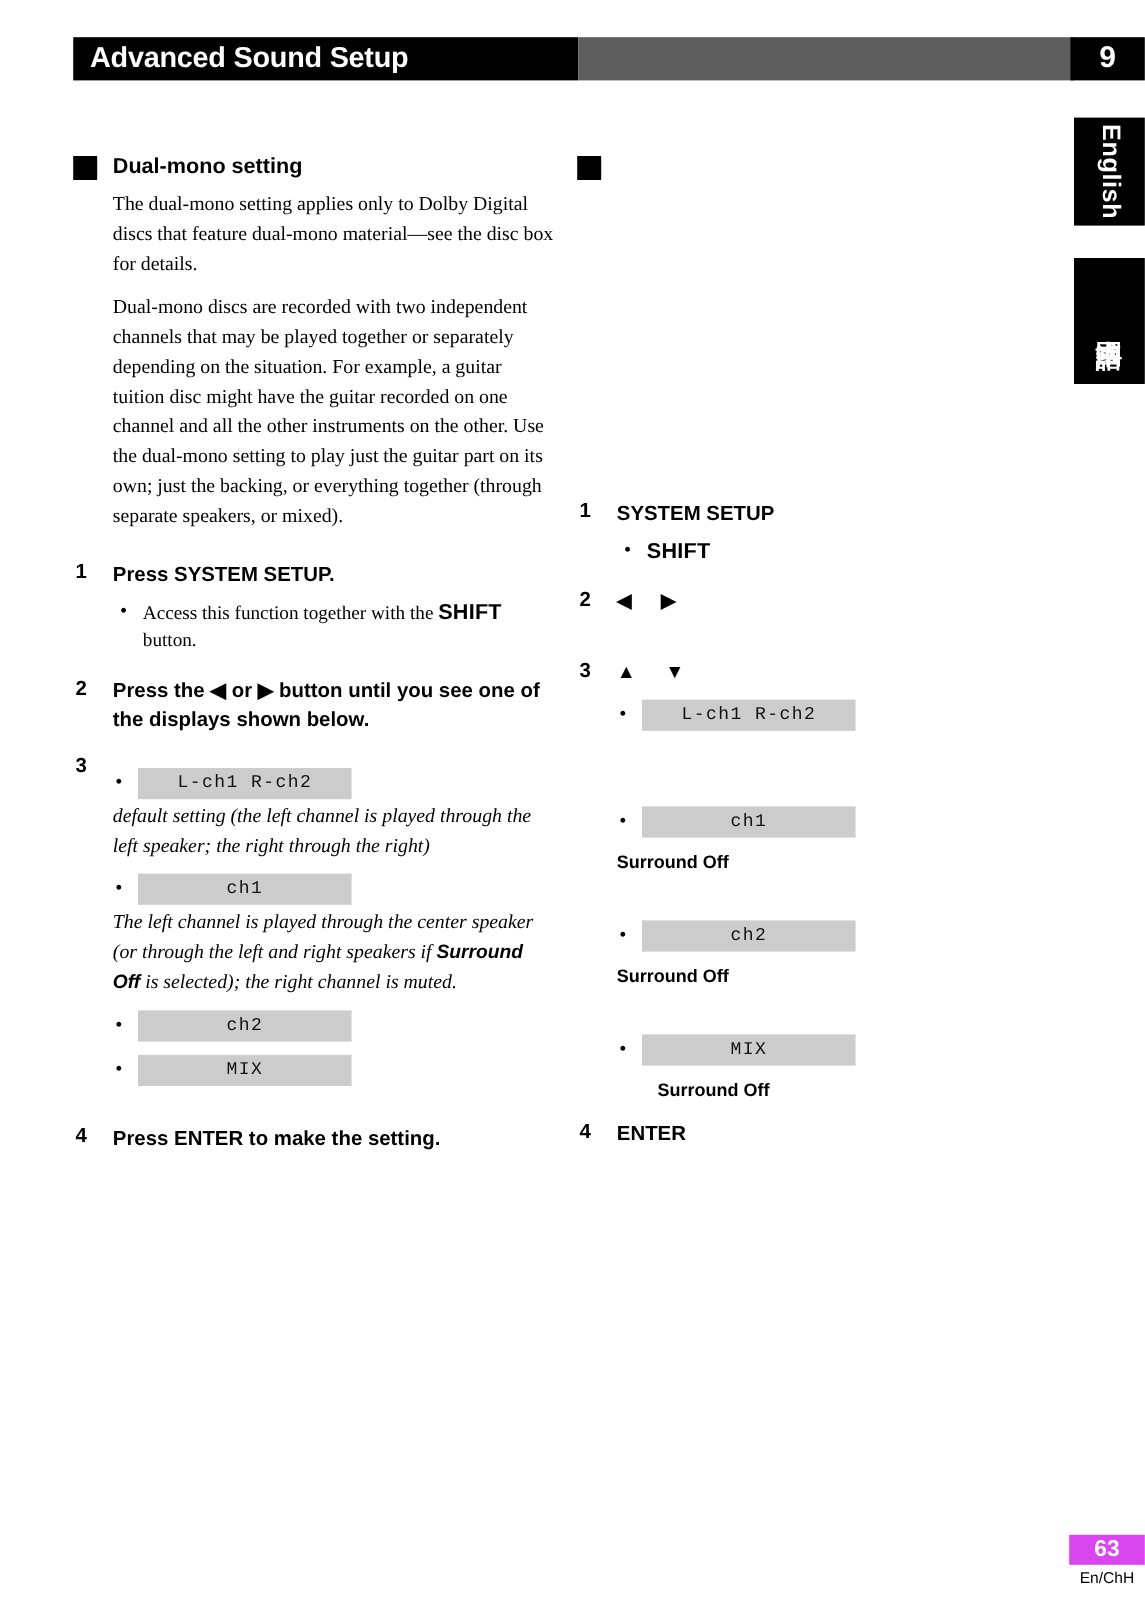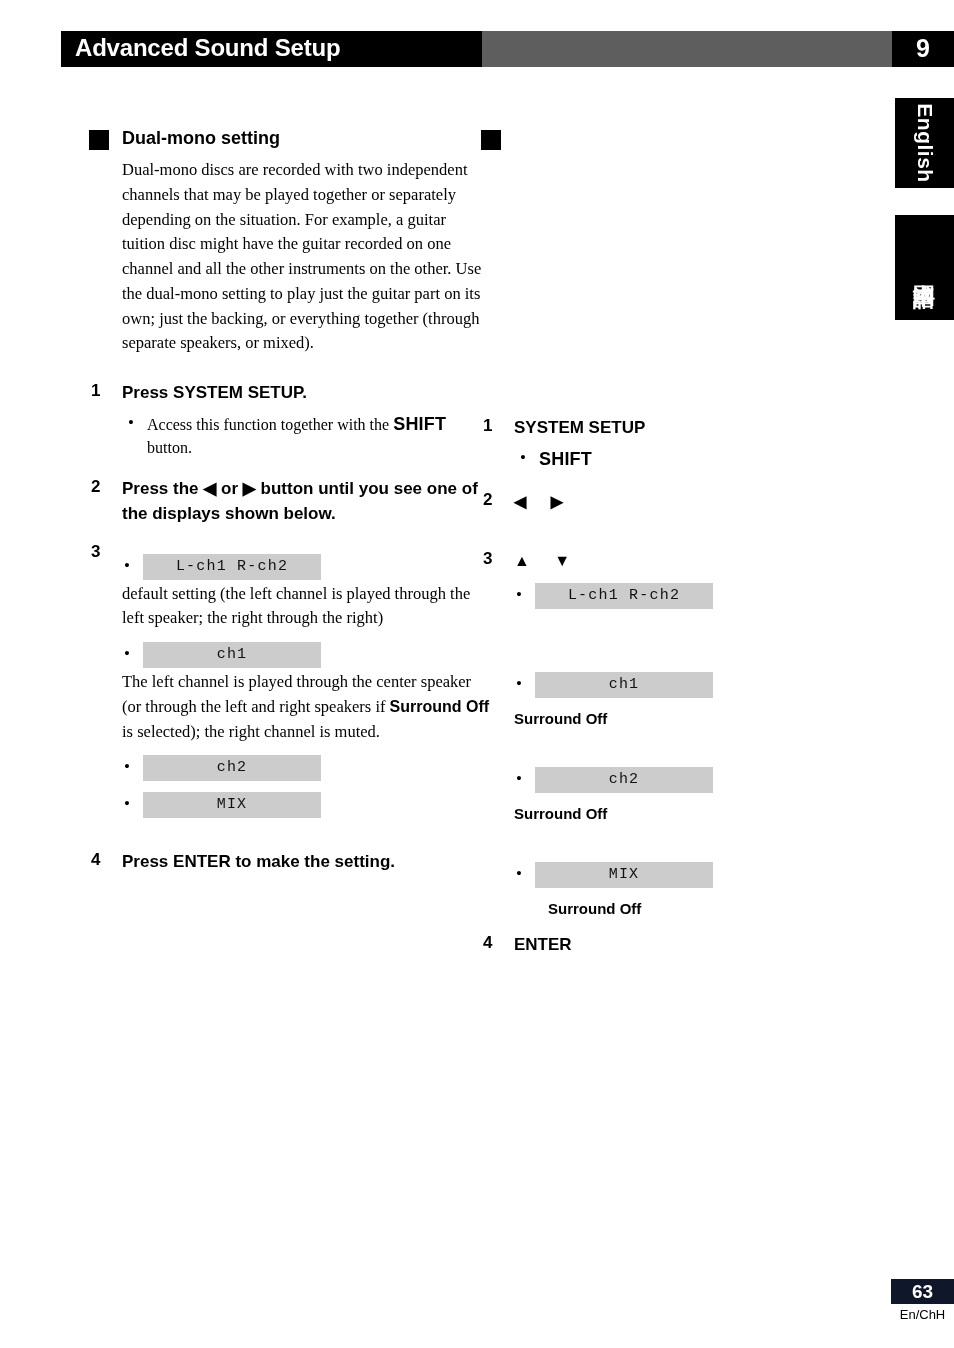--- a/index.html
+++ b/index.html
@@ -99,21 +99,21 @@
     font-size: 22px;
     letter-spacing: 1px;
     line-height: 1.05;
   }
 
   
   .col {
     position: absolute;
     top: 128px;
   }
-  .col-left  { left: 61px;  width: 402px; margin-left: 28px; }
+  .col-left  { left: 61px;  width: 402px; }
   .col-right { left: 481px; width: 402px; }
 
   
   .sec-head {
     position: relative;
     display: flex;
     align-items: flex-start;
     margin-bottom: 8px;
   }
   .sq {
@@ -215,20 +215,21 @@
   .col-left .disp-box  { width: 178px; }
   .col-right .disp-row { padding-left: 54px; }
   .col-right .disp-box { width: 178px; }
 
   
   .disp-desc {
     margin: 1px 0 0 33px;
     font-family: "Liberation Serif", serif;
     font-size: 16.5px;
     line-height: 1.50;
+    font-style: italic;
   }
   .disp-desc b {
     font-family: "Liberation Sans", sans-serif;
     font-weight: bold;
     font-size: 16px;
   }
 
   
   .so-label {
     font-family: "Liberation Sans", sans-serif;
@@ -252,21 +253,21 @@
 
   
   .footer {
     position: absolute;
     left: 891px;
     top: 1279px;
     width: 63px;
     text-align: center;
   }
   .page-box {
-    background: #0f172a;
+    background: #d946ef;
     color: #ffffff;
     font-family: "Liberation Sans", sans-serif;
     font-weight: bold;
     font-size: 19px;
     height: 25px;
     line-height: 25px;
   }
   .page-lang {
     font-family: "Liberation Sans", sans-serif;
     font-size: 13px;
@@ -294,20 +295,21 @@
   <div class="tab-text">中國語</div>
 </div>
 
 <div class="col col-left">
 
   <div class="sec-head">
     <div class="sq"></div>
     <div class="sec-title">Dual-mono setting</div>
   </div>
 
+  <p class="body-p">The dual-mono  setting applies only to Dolby Digital discs that feature dual-mono material—see the disc box for details.</p>
   <p class="body-p">Dual-mono discs are recorded with two independent channels that may be played together or separately depending on the situation. For example, a guitar tuition disc might have the guitar recorded on one channel and all the other instruments on the other. Use the dual-mono setting to play just the guitar part on its own; just the backing, or everything together (through separate speakers, or mixed).</p>
 
   <div class="step-gap"></div>
 
   <div class="step">
     <span class="step-num">1</span>
     <span class="step-text">Press SYSTEM SETUP.</span>
   </div>
   <div class="sub-bullet">
     <span>Access this function together with the </span><b>SHIFT</b><span> button.</span>

